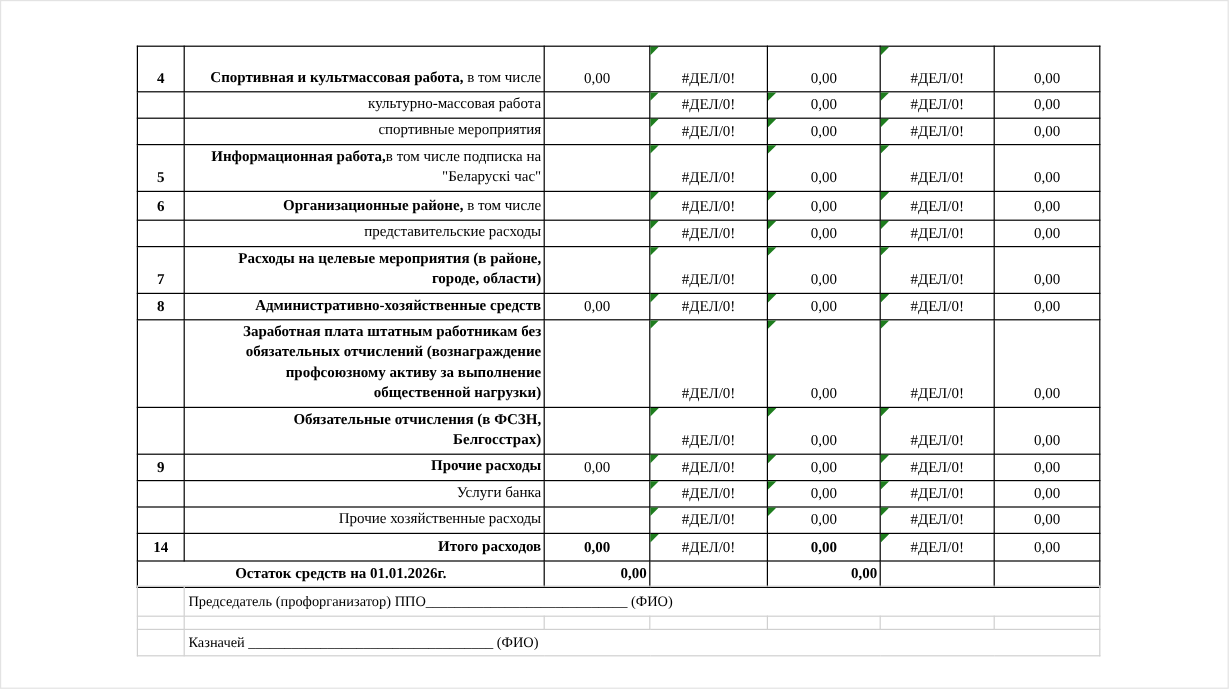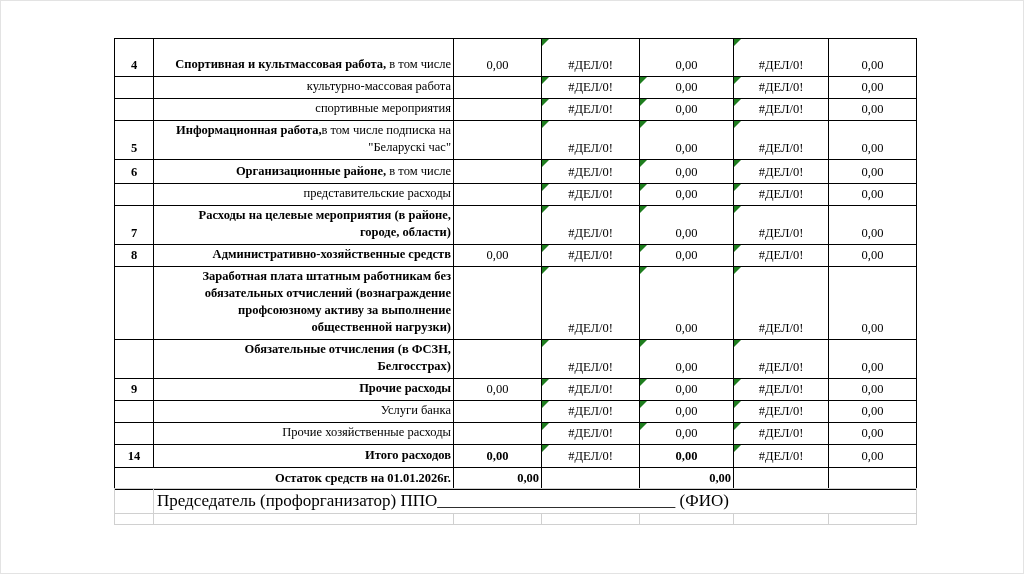--- a/index.html
+++ b/index.html
@@ -25,26 +25,26 @@
   }
   .num-cell{text-align:center;font-weight:bold;font-size:13px;}
   .label-cell{padding-left:3px;line-height:17px;white-space:pre-line;text-align:right;}
   .label-cell b{font-weight:bold;}
   .val-cell{text-align:center;}
   .tri{
     position:absolute;top:0;left:0;width:0;height:0;
     border-top:7px solid #1e7d1e;
     border-right:7px solid transparent;
   }
-  .balance-label{text-align:right;font-weight:bold;padding-right:3px;white-space:nowrap;}
+  .balance-label{text-align:center;font-weight:bold;padding-right:3px;white-space:nowrap;}
   .balance-val{text-align:right;font-weight:bold;padding-right:3px;}
   .sig-table{position:absolute;left:113px;top:487px;width:802px;}
   .sig-table td{
     border:1px solid #d0d0d0;
-    font-size:17px;
+    font-size:12px;
     color:#000;
     vertical-align:middle;
     padding:1px 0 1px 3px;
     white-space:nowrap;
     overflow:hidden;
   }
 </style>
 </head>
 <body>
 
@@ -221,14 +221,18 @@
     </tr>
     <tr style="height:11px">
       <td></td>
       <td></td>
       <td></td>
       <td></td>
       <td></td>
       <td></td>
       <td></td>
     </tr>
+    <tr style="height:22px">
+      <td></td>
+      <td colspan="6">Казначей __________________________________ (ФИО)</td>
+    </tr>
   </tbody>
 </table>
 
 </body></html>

